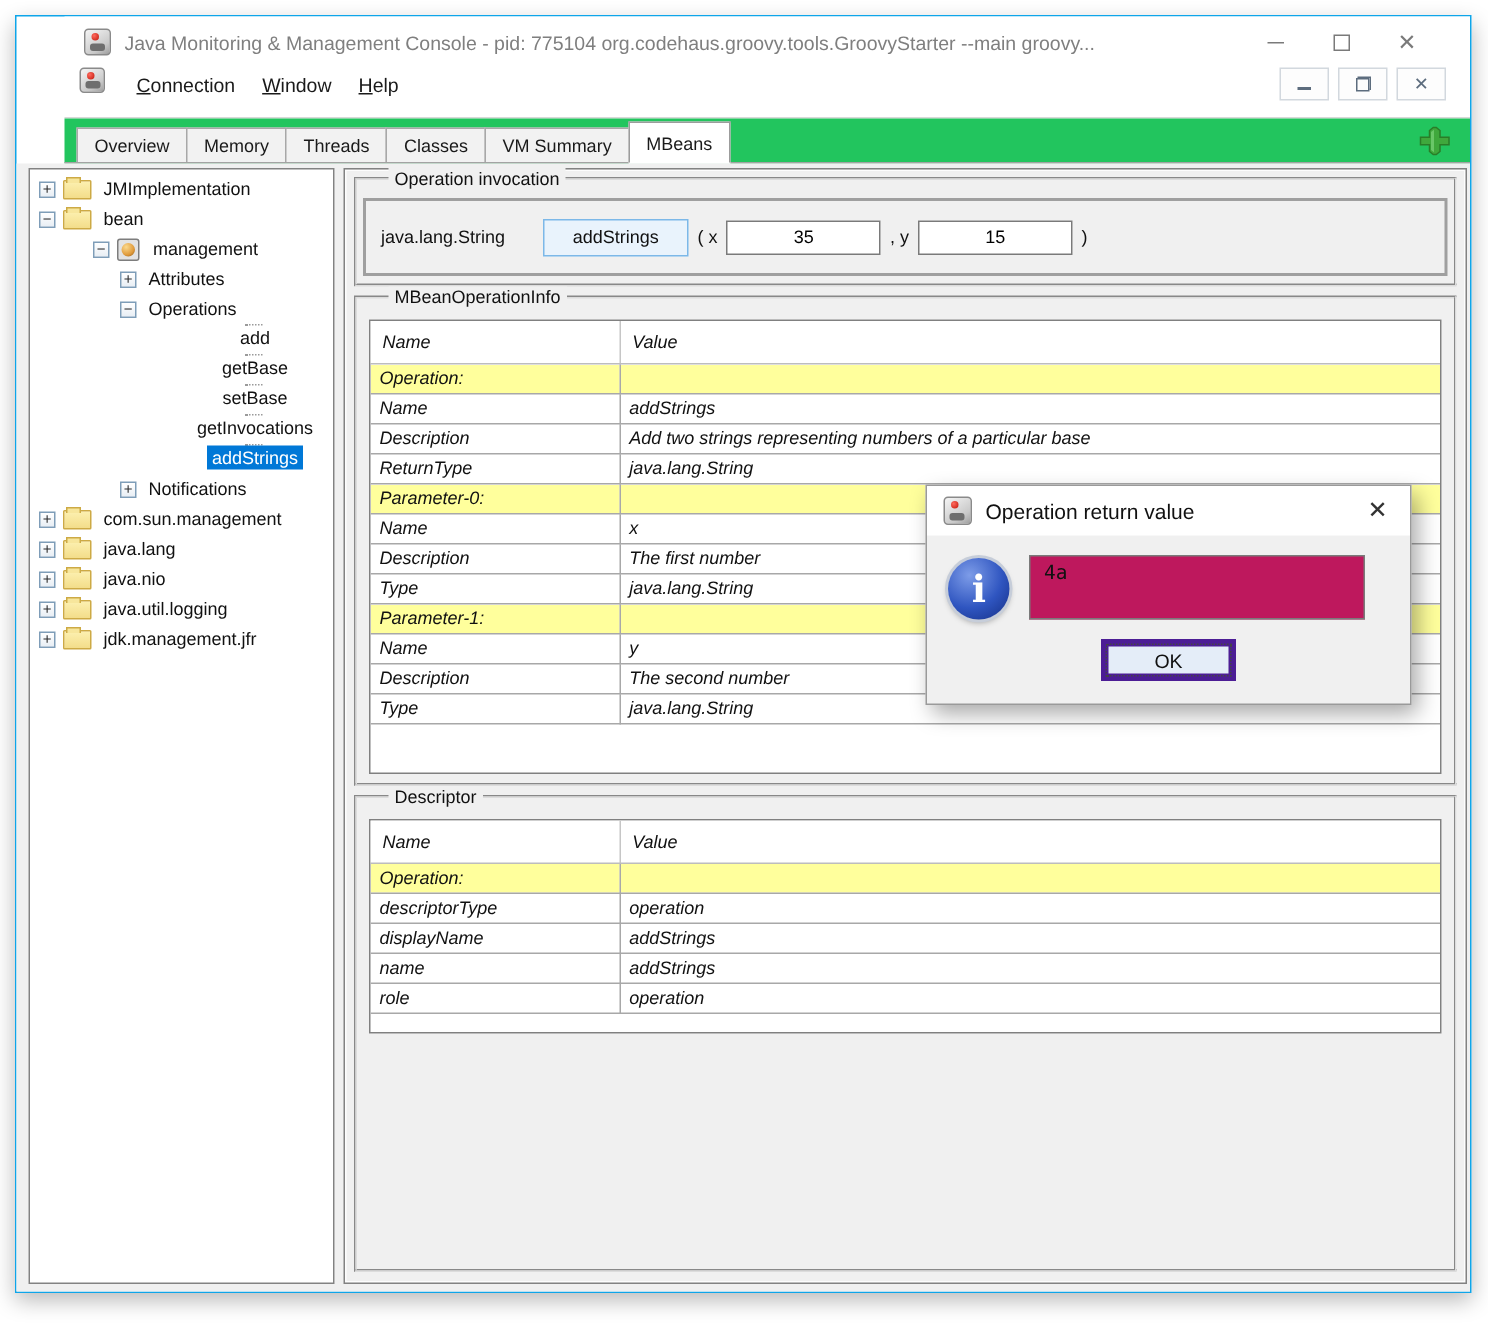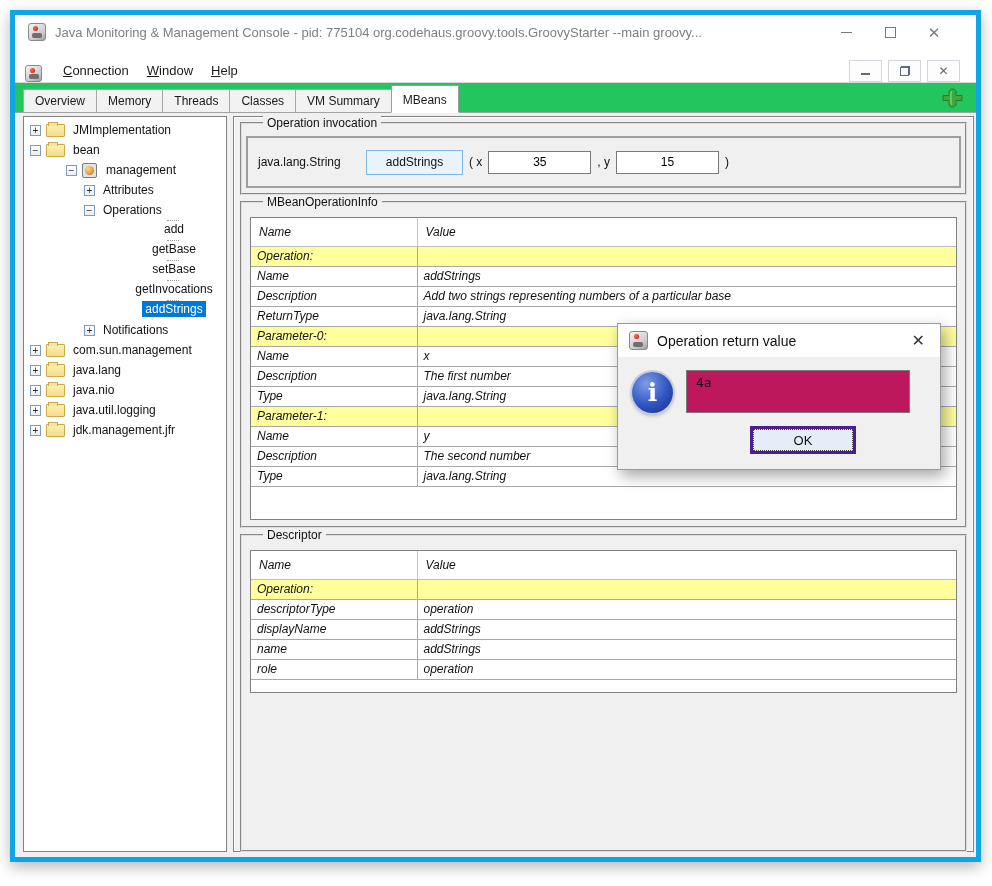--- a/index.html
+++ b/index.html
@@ -1,39 +1,39 @@
 <!DOCTYPE html>
 <html><head>
 <meta charset="utf-8">
 <style>
   * { margin:0; padding:0; box-sizing:border-box; }
   html,body { width:992px; height:886px; background:#ffffff; font-family:"Liberation Sans","DejaVu Sans",sans-serif; overflow:hidden; }
 
   
   .window { position:absolute; left:10px; top:10px; width:971px; height:852px; background:#ffffff;
-            border:5px solid #0ea5e9; box-shadow:0 5px 14px rgba(0,0,0,.28); }
+            border:1px solid #0ea5e9; box-shadow:0 5px 14px rgba(0,0,0,.28);padding-left:32px; }
 
   
   .titlebar { height:34px; display:flex; align-items:center; background:#ffffff; }
   .java-icon { width:18px; height:18px; border:1px solid #8a8a8a; border-radius:3px;
                background:linear-gradient(145deg,#f5f5f5 0%,#c9c9c9 70%,#9e9e9e 100%); position:relative; flex:0 0 auto; }
   .java-icon::before { content:""; position:absolute; left:4px; top:2px; width:5px; height:5px; border-radius:50%;
                background:radial-gradient(circle at 35% 35%,#ff6a5e,#c01408); }
   .java-icon::after { content:""; position:absolute; left:3px; bottom:2px; width:10px; height:5px; border-radius:2px;
                background:#6e6e6e; }
   .titlebar .java-icon { margin-left:13px; }
   .title-text { margin-left:9px; font-size:13px; color:#7f7f7f; white-space:nowrap; overflow:hidden; flex:1; }
   .os-controls { display:flex; align-items:center; margin-right:20px; color:#7a7a7a; }
   .os-btn { width:44px; height:30px; display:flex; align-items:center; justify-content:center; font-size:13px; }
   .os-min-glyph { width:11px; height:0; border-top:1px solid #7a7a7a; display:inline-block; }
   .os-max-glyph { width:11px; height:11px; border:1px solid #7a7a7a; display:inline-block; }
   .os-close-glyph { font-size:15px; color:#7a7a7a; line-height:1; }
 
   
-  .menubar { height:34px; display:flex; align-items:flex-end; background:#ffffff; border-bottom:1px solid #d8d8d8; }
+  .menubar { height:34px; display:flex; align-items:flex-start; background:#ffffff; border-bottom:1px solid #d8d8d8; }
   .menubar .java-icon { margin-left:10px; width:17px; height:17px; }
   .menu-items { display:flex; margin-left:12px; }
   .menu-item { font-size:13px; color:#1a1a1a; padding:4px 9px; cursor:default; }
   .menu-item u { text-decoration:underline; }
   .frame-controls { margin-left:auto; margin-right:16px; display:flex; gap:6px; }
   .frame-btn { width:33px; height:22px; background:#fdfdfd; border:1px solid #d2d8de; display:flex; align-items:center; justify-content:center; }
   .fr-min { width:9px; height:0; border-top:2px solid #5d6d7e; margin-top:6px; }
   .fr-restore { position:relative; width:10px; height:10px; }
   .fr-restore::before { content:""; position:absolute; right:0; top:0; width:7px; height:7px; border:1px solid #5d6d7e; }
   .fr-restore::after { content:""; position:absolute; left:0; bottom:0; width:7px; height:7px; border:1px solid #5d6d7e; background:#fdfdfd; }
@@ -107,22 +107,22 @@
   .dlg-close { font-size:16px; color:#333; line-height:1; padding:2px 4px; }
   .dlg-body { position:relative; height:113px; }
   .info-icon { position:absolute; left:14px; top:15px; width:41px; height:41px; border-radius:50%;
                background:radial-gradient(circle at 35% 28%,#7d9ce8 0%,#2f55c0 55%,#142e84 100%);
                box-shadow:0 0 0 2px #c6cdd9, 0 2px 4px rgba(0,0,0,.35);
                display:flex; align-items:center; justify-content:center; }
   .info-icon span { color:#fff; font-family:"DejaVu Serif",serif; font-weight:bold; font-size:25px; line-height:1; }
   .dlg-field { position:absolute; left:68px; top:13px; width:224px; height:43px; background:#be185d;
                border:1px solid #7a7a7a; font-family:"DejaVu Sans Mono",monospace; font-size:13px;
                padding:4px 9px 18px 9px; color:#111; }
-  .ok-btn { position:absolute; left:132px; top:69px; width:106px; height:28px; background:#e4edf8;
-            border:3px solid #4c1d95; outline:1px dotted #444; outline-offset:-4px;
+  .ok-btn { position:absolute; left:116px; top:69px; width:90px; height:28px; background:#e4edf8;
+            border:5px solid #4c1d95; outline:1px dotted #444; outline-offset:-4px;
             font-family:inherit; font-size:13px; color:#111; }
 </style>
 </head>
 <body>
 
 <div class="window">
 
   <div class="titlebar">
     <span class="java-icon"></span>
     <span class="title-text">Java Monitoring &amp; Management Console - pid: 775104 org.codehaus.groovy.tools.GroovyStarter --main groovy...</span>

